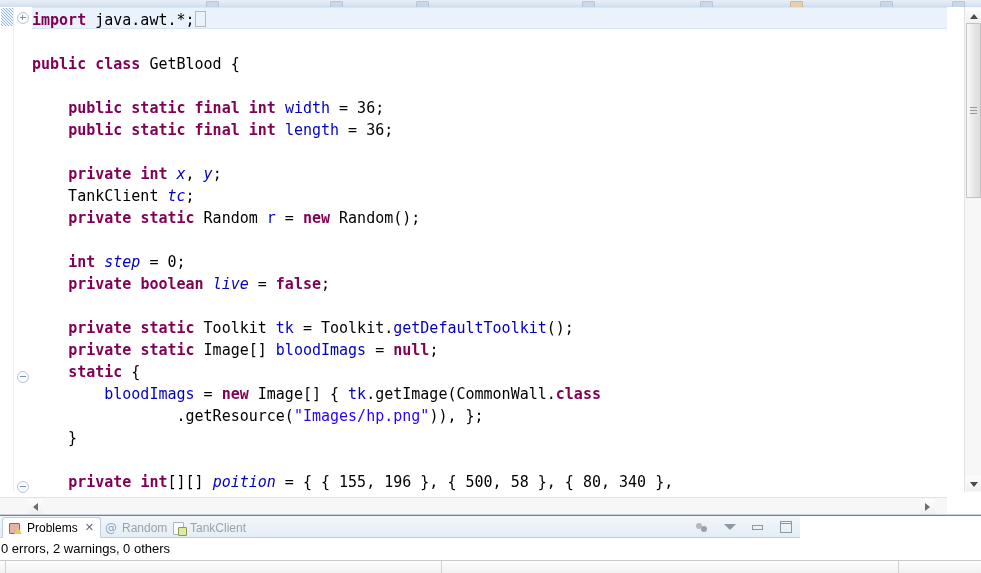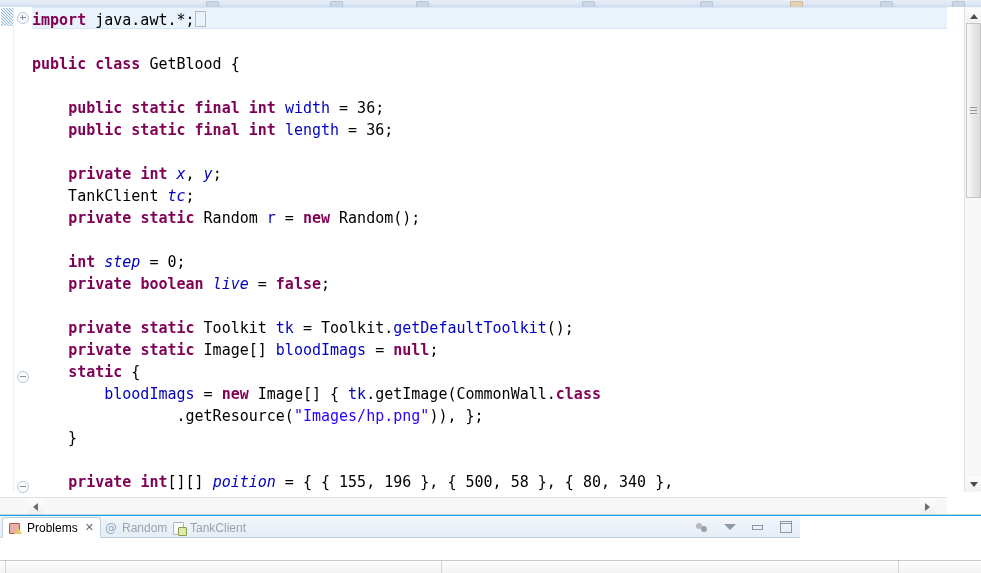--- a/index.html
+++ b/index.html
@@ -488,20 +488,21 @@
       </div>
 
       <div class="view-tools">
         <span class="vt ico-filter"></span>
         <span class="vt ico-viewmenu"></span>
         <span class="vt ico-minimize"></span>
         <span class="vt ico-maximize"></span>
       </div>
     </div>
 
+    <div class="summary">0 errors, 2 warnings, 0 others</div>
 
     <div class="ptable-head">
       <div class="pcol" style="left:0;width:6px"></div>
       <div class="pcol" style="left:6px;width:436px"></div>
       <div class="pcol" style="left:442px;width:457px"></div>
     </div>
   </div>
 </div>
 
 </body></html>

